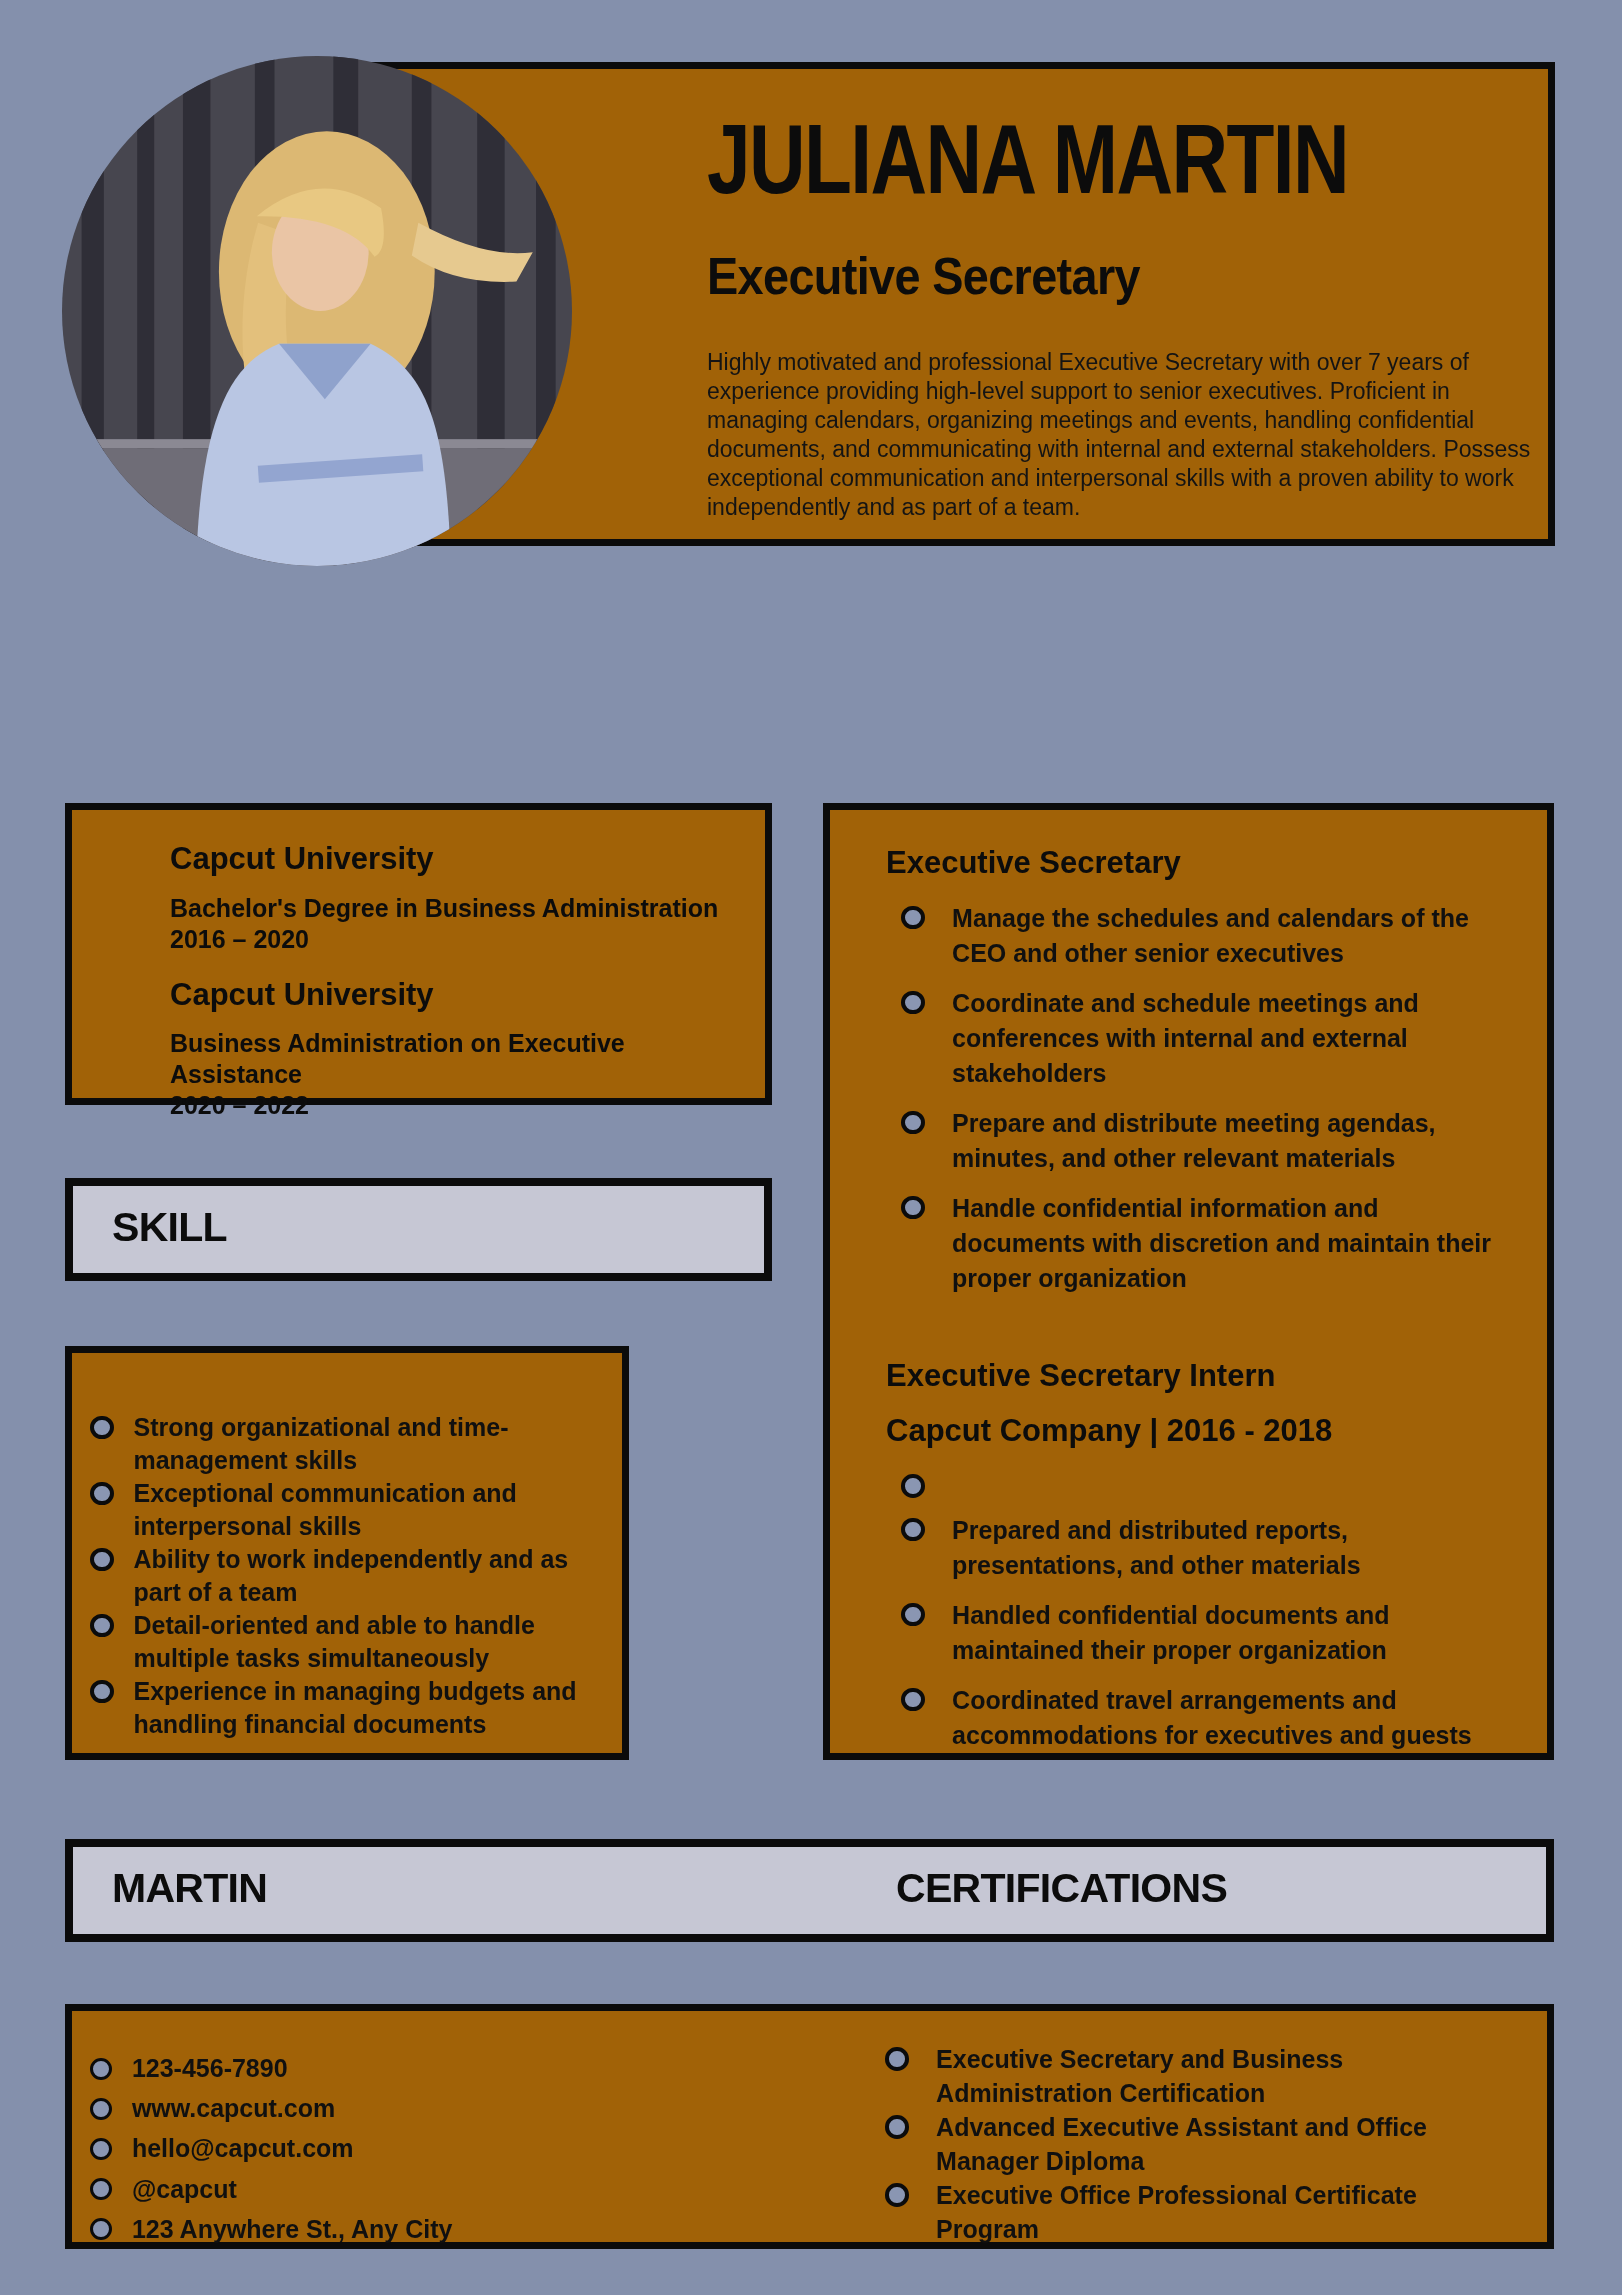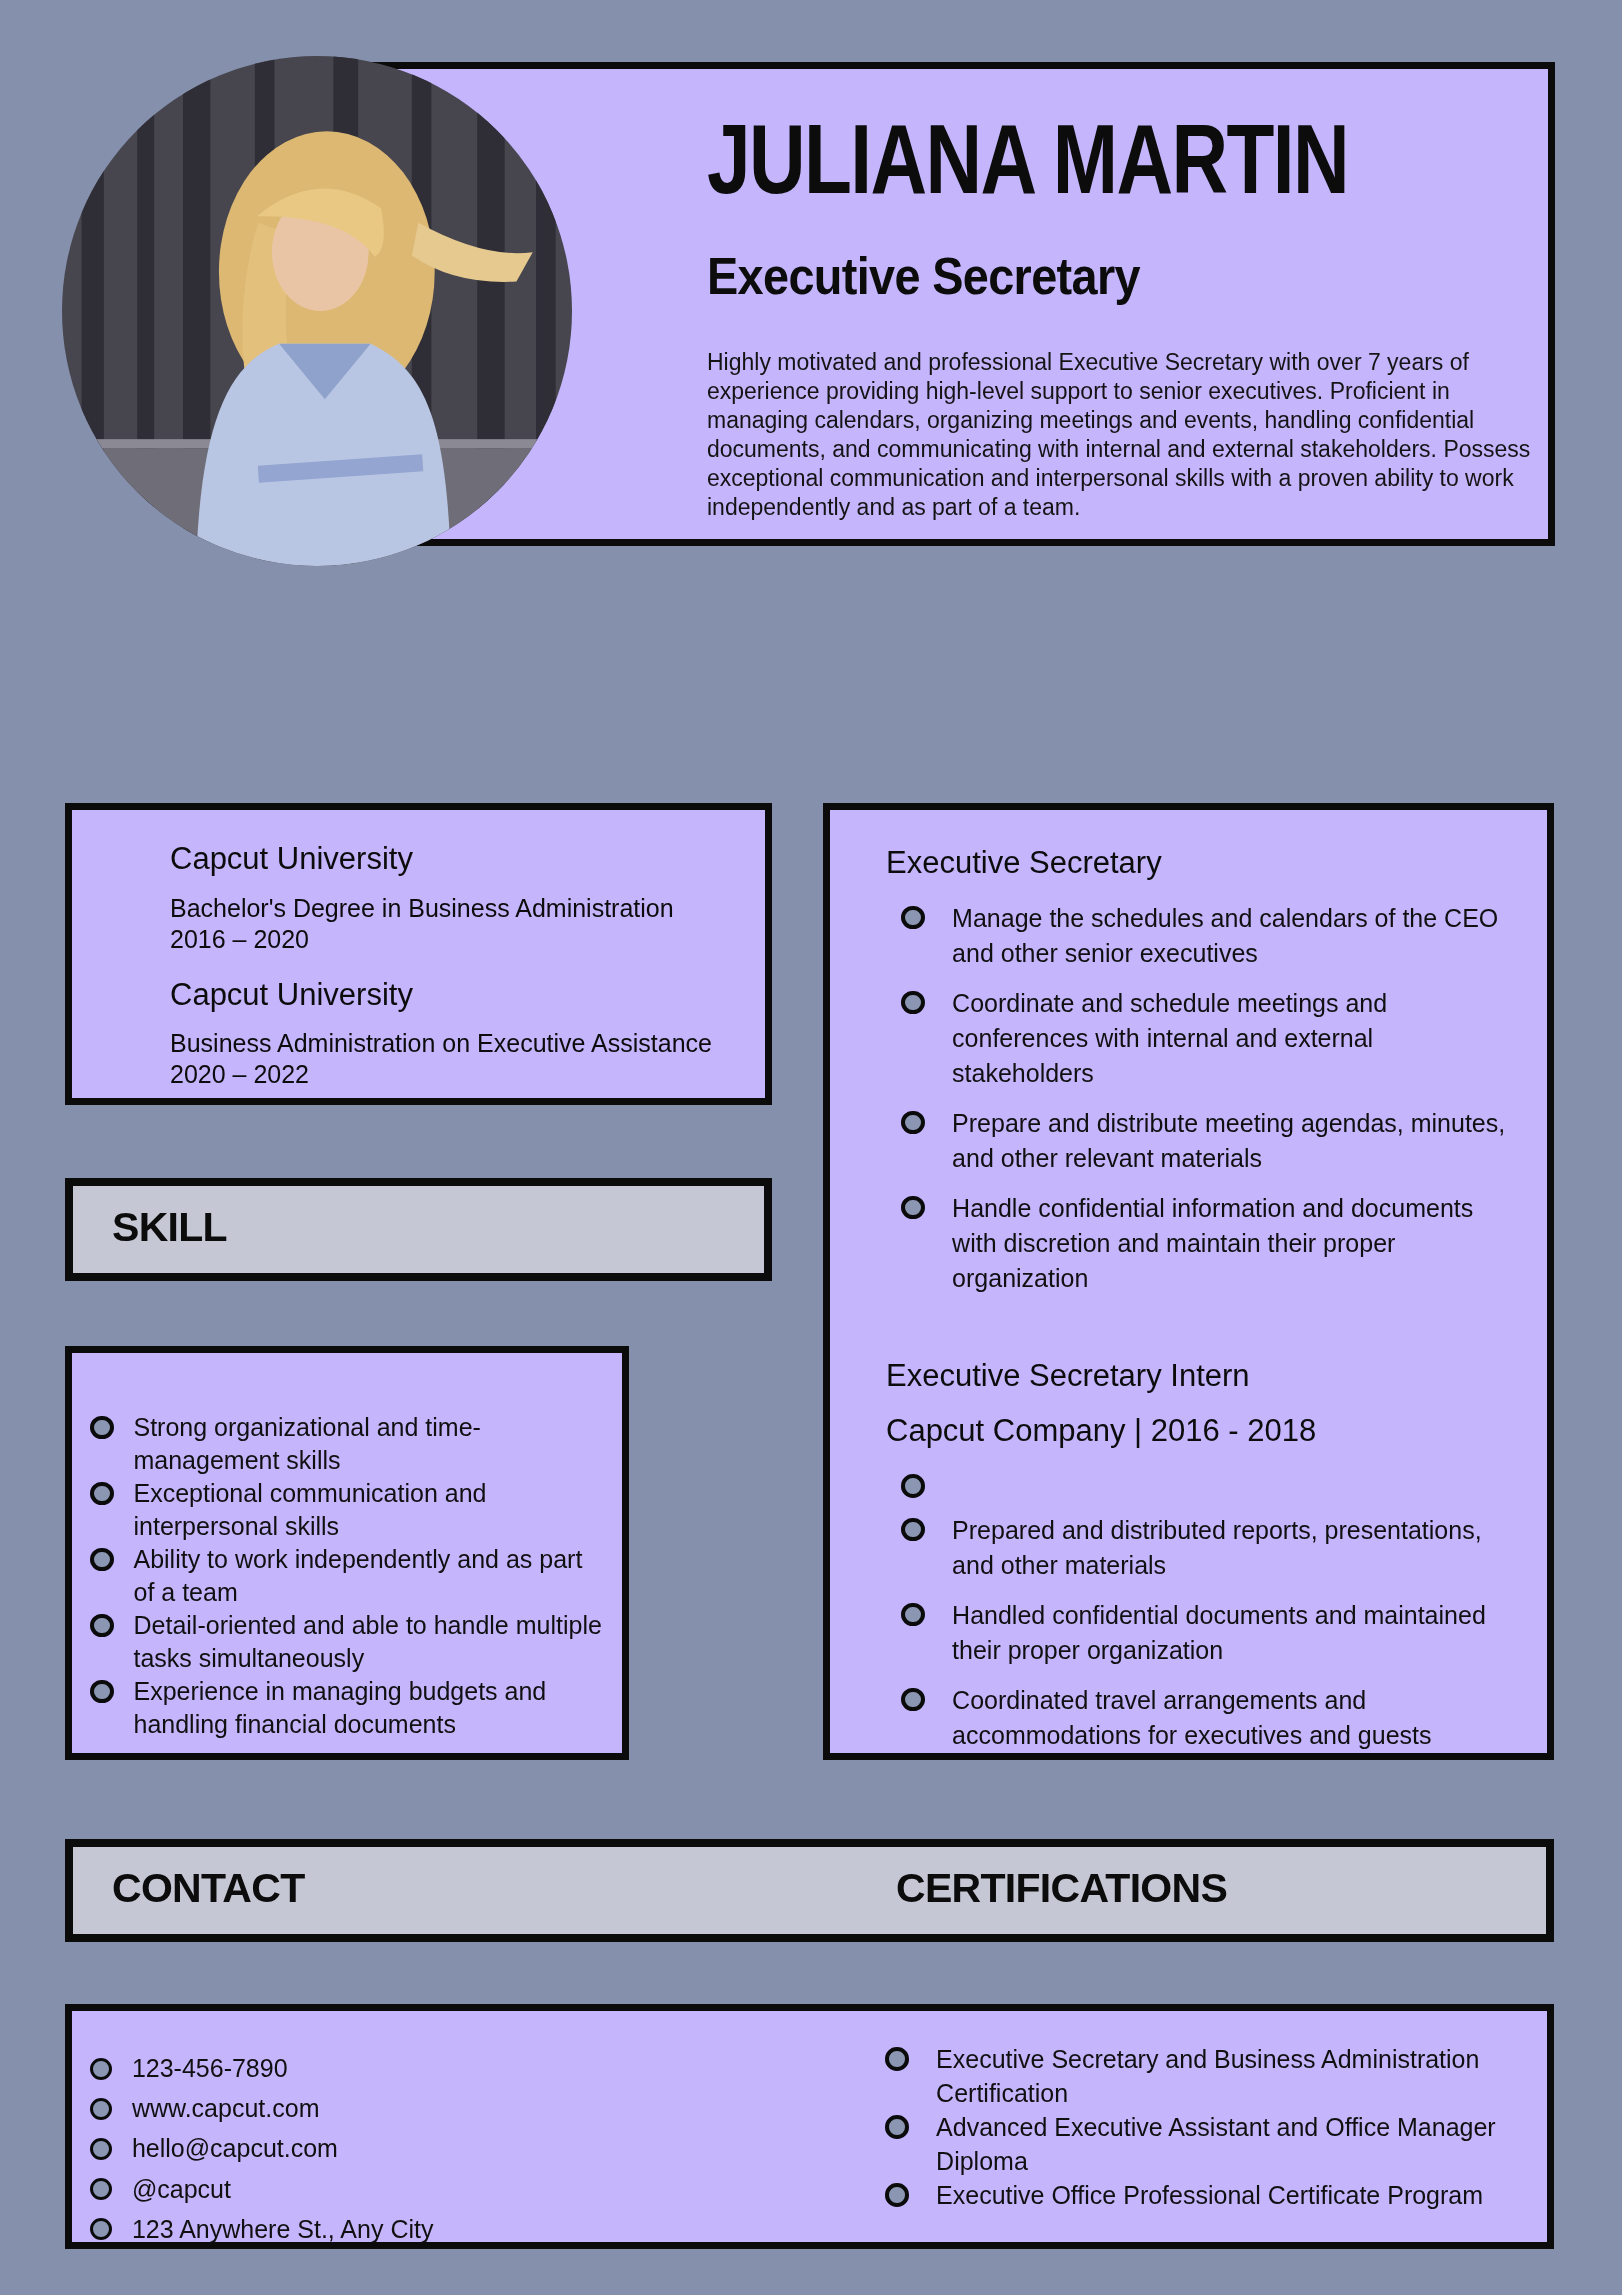--- a/index.html
+++ b/index.html
@@ -3,22 +3,22 @@
 <meta charset="utf-8">
 <style>
   html,body { margin:0; padding:0; }
   body { background:#8490ac; }
   .page {
     position:relative; width:1623px; height:2295px;
     background:#8490ac; overflow:hidden;
     font-family:"Liberation Sans", sans-serif; color:#0c0c0c;
   }
   .panel {
-    position:absolute; background:#c4b5fd;
-    border:7.9px solid #0b0b0b; box-sizing:border-box;
+    position:absolute; background:#a16207;
+    border:7.9px solid #0b0b0b; box-sizing:border-box;font-weight:bold;
   }
   .bar {
     position:absolute; background:#c6c7d4;
     border:8.5px solid #0b0b0b; box-sizing:border-box;
   }
   .bar-label {
     position:absolute; top:50%; transform:translateY(-55%);
     font-size:41px; font-weight:bold; letter-spacing:-0.7px; white-space:nowrap;
   }
   .photo {
@@ -214,21 +214,21 @@
         </div>
 
         <div class="brow">
           <span class="bdot"></span>
           <span class="btxt">Experience in managing budgets and handling financial documents</span>
         </div>
       </div>
   </div>
 
   <div class="bar" style="left:65px; top:1839px; width:1489px; height:103px;">
-    <span class="bar-label" style="left:39px;">CONTACT</span>
+    <span class="bar-label" style="left:39px;">MARTIN</span>
     <span class="bar-label" style="left:823px;">CERTIFICATIONS</span>
   </div>
 
   <div class="panel" style="left:65px; top:2004px; width:1489px; height:245px;">
     <div class="contact-col">
 
         <div class="brow">
           <span class="bdot"></span>
           <span class="btxt">123-456-7890</span>
         </div>

